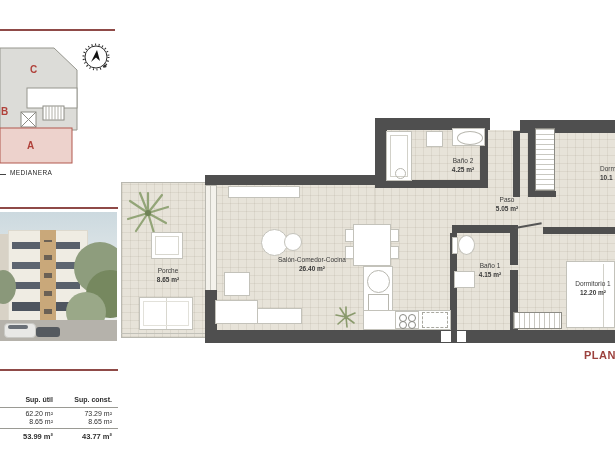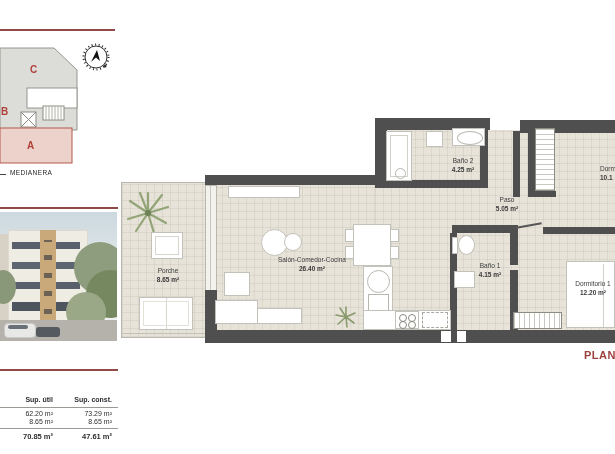--- a/index.html
+++ b/index.html
@@ -84,21 +84,21 @@
   </div>
   <div class="hline" style="left:0;top:407px;width:118px;"></div>
   <div class="tblrow" style="left:0;top:410px;">
     <span class="c1">62.20 m²</span><span class="c2">73.29 m²</span>
   </div>
   <div class="tblrow" style="left:0;top:418px;">
     <span class="c1">8.65 m²</span><span class="c2">8.65 m²</span>
   </div>
   <div class="hline" style="left:0;top:428px;width:118px;"></div>
   <div class="tblrow" style="left:0;top:432px;font-weight:bold;font-size:7.5px;">
-    <span class="c1">70.85 m²</span><span class="c2">47.61 m²</span>
+    <span class="c1">53.99 m²</span><span class="c2">43.77 m²</span>
   </div>
 
   <div>
 
     <div class="floor" style="left:121px;top:182px;width:85px;height:156px;border:1px solid #b9b8b0;box-sizing:border-box;"></div>
     <div class="abs" style="left:121px;top:333px;width:85px;height:1px;background:#c2c1b9;"></div>
     <div class="floor" style="left:206px;top:185px;width:244px;height:147px;"></div>
     <div class="floor" style="left:375px;top:130px;width:240px;height:202px;"></div>
 
     <div class="abs" style="left:205px;top:185px;width:12px;height:106px;background:#f4f2ec;border:1px solid #b9b8b0;box-sizing:border-box;

